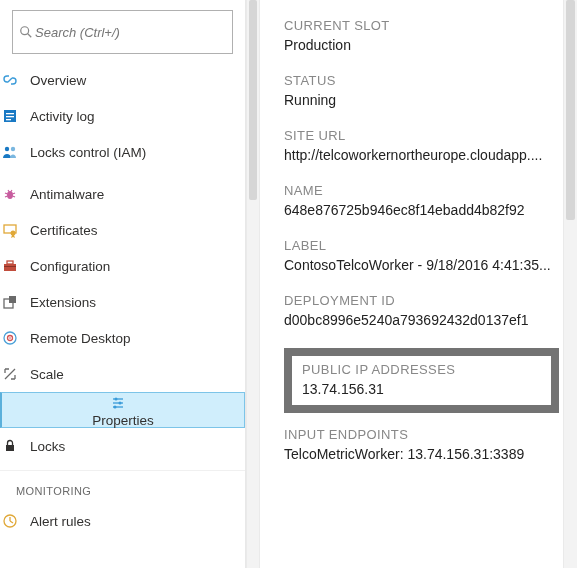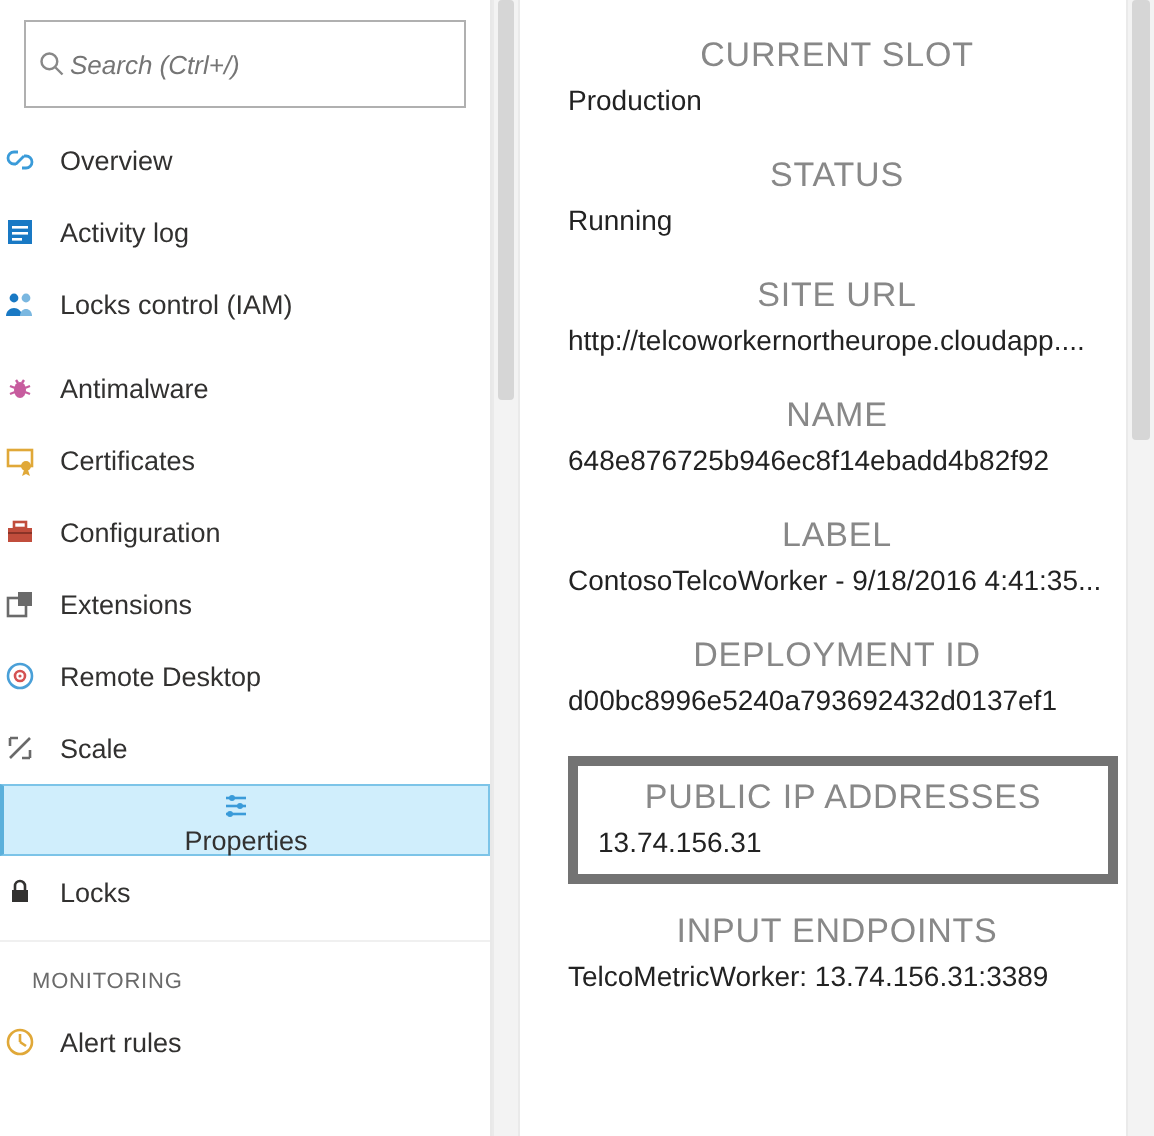--- a/index.html
+++ b/index.html
@@ -68,30 +68,29 @@
   .right-scroll {
     position: absolute; right: 0; top: 0; bottom: 0; width: 14px;
     background: #f3f3f3; border-left: 1px solid #eaeaea;
   }
   .right-scroll::before {
     content: ""; position: absolute; left: 2px; right: 2px;
     top: 0; height: 220px; background: #d6d6d6; border-radius: 2px;
   }
   .field { margin-bottom: 20px; padding-right: 20px; }
   .field .k {
-    font-size: 17px; color: #888; letter-spacing: 0.4px;
+    font-size: 13px; color: #888; letter-spacing: 0.4px;
     margin-bottom: 4px;
-    text-align: center;
   }
   .field .v {
     font-size: 14px; color: #222;
     white-space: nowrap; overflow: hidden; text-overflow: ellipsis;
   }
   .highlight-box {
-    border: 5px solid #737373;
+    border: 8px solid #737373;
     padding: 6px 10px 8px 10px;
     margin-right: 14px;
     margin-bottom: 14px;
   }
   .highlight-box .field { margin-bottom: 0; padding-right: 0; }
   svg { display: block; }
 </style>
 </head>
 <body>
 

